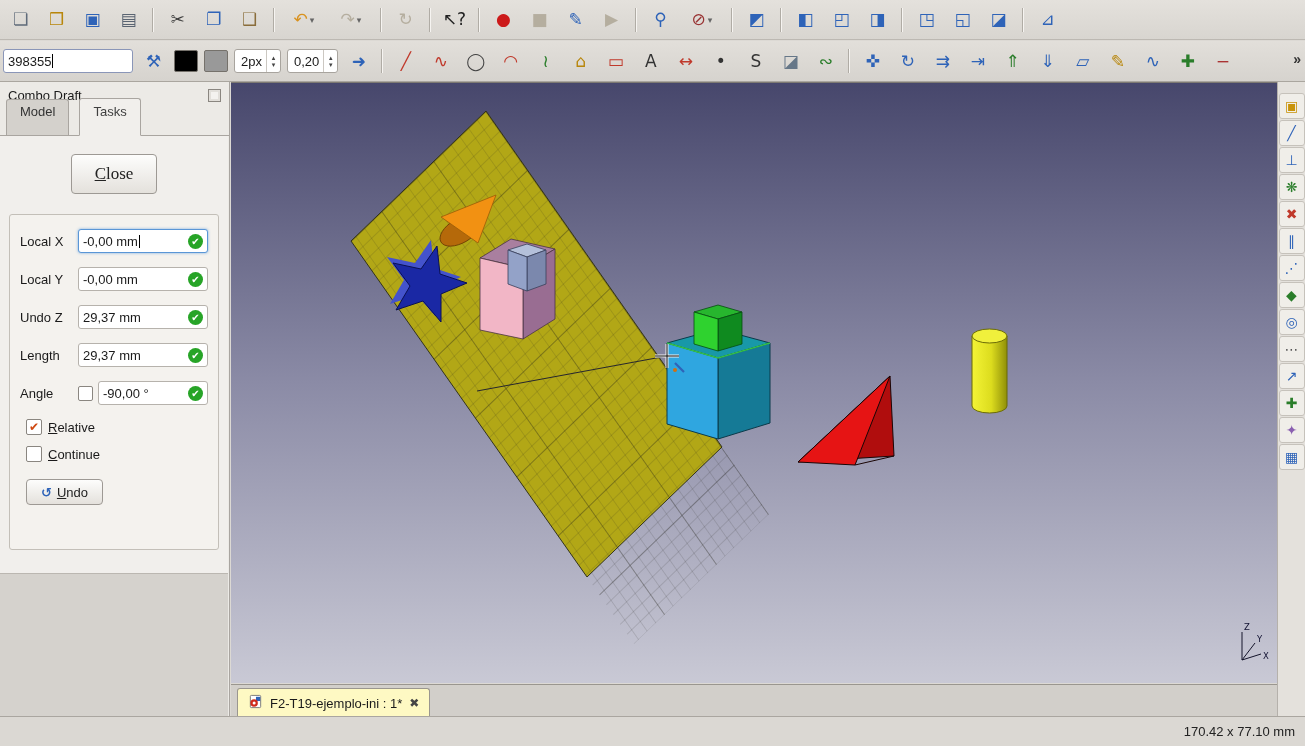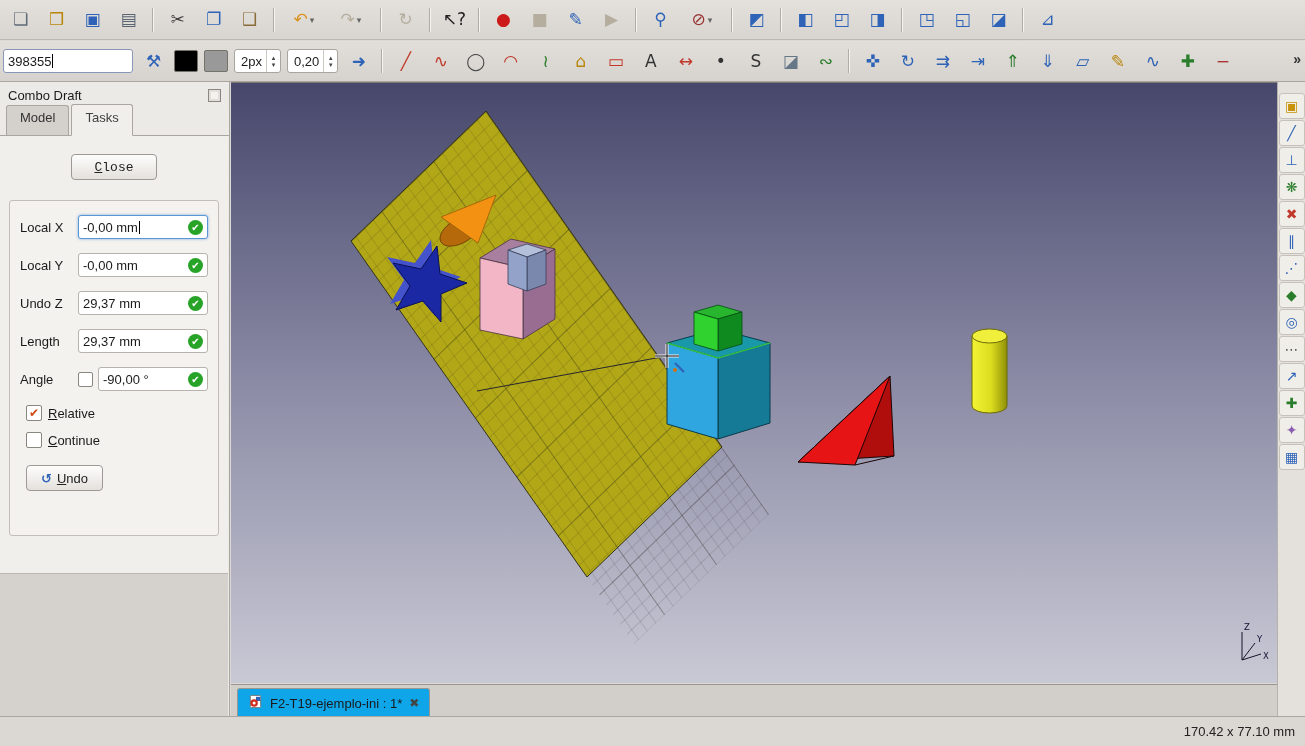--- a/index.html
+++ b/index.html
@@ -40,30 +40,30 @@
   .overflow-btn{position:absolute;right:4px;top:10px;font-weight:bold;color:#333;font-size:14px;}
 
   
   .left-panel{position:absolute;left:0;top:82px;width:230px;height:634px;
     background:#eceae6;border-right:1px solid #a9a5a0;box-sizing:border-box;}
   .panel-header{height:26px;display:flex;align-items:center;padding:0 8px;}
   .panel-float-btn{margin-left:auto;width:11px;height:11px;border:1px solid #8a8680;
     background:#f4f2ef;box-shadow:inset 0 0 0 2px #e2dfda;}
   .panel-tabs{display:flex;padding-left:6px;height:27px;border-bottom:1px solid #a9a5a0;
     align-items:flex-end;}
-  .ptab{padding:4px 13px 10px;border:1px solid #a9a5a0;border-bottom:none;background:#d4d1cc;
-    border-radius:3px 3px 0 0;margin-right:2px;color:#333;}
+  .ptab{padding:4px 13px 16px;border:1px solid #a9a5a0;border-bottom:none;background:#d4d1cc;
+    border-radius:3px 3px 0 0;margin-right:10px;color:#333;}
   .ptab.active{background:#f1efec;border-bottom:1px solid #f1efec;margin-bottom:-1px;
     padding-top:5px;color:#404040;}
   .panel-body{position:absolute;top:54px;bottom:0;left:0;right:1px;background:#d5d2cd;}
   .tasks-content{background:#f1efec;height:438px;border-bottom:1px solid #bbb7b1;
     padding-top:18px;box-sizing:border-box;}
-  .btn-close{display:block;margin:0 auto;width:86px;height:26px;
+  .btn-close{display:block;margin:0 auto;width:86px;height:40px;
     background:linear-gradient(#fdfdfc,#e4e1dc);border:1px solid #9d9994;border-radius:4px;
-    font-family:Liberation Mono, monospace;font-size:13px;color:#222;}
+    font-family:Liberation Serif, serif;font-size:17px;color:#222;}
   .btn-label{display:block;}
   .btn-label::first-letter,.undo-label::first-letter,.cb-label::first-letter{text-decoration:underline;}
   .task-box{margin:20px 9px 0;border:1px solid #c3bfb8;border-radius:3px;background:#f4f2ee;
     padding-bottom:44px;}
   .task-header{height:26px;background:linear-gradient(#f8ab72,#ec6f28);display:flex;
     align-items:center;gap:6px;padding:0 6px;border-radius:2px 2px 0 0;}
   .task-title{color:#fff;font-weight:bold;}
   .task-collapse{margin-left:auto;width:16px;height:16px;border-radius:50%;background:#e86a10;
     border:2px solid #f9c9a4;color:#fff;font-size:9px;display:flex;align-items:center;
     justify-content:center;box-sizing:border-box;}
@@ -102,21 +102,21 @@
   .snapbar{position:absolute;left:1277px;top:82px;width:28px;height:634px;background:#e4e1dc;
     border-left:1px solid #b5b1ab;box-sizing:border-box;padding-top:10px;}
   .snap-btn{width:24px;height:24px;margin:1px auto;border:1px solid #c6c2bb;border-radius:3px;
     background:#f0eee9;display:flex;align-items:center;justify-content:center;}
   .snap-glyph{font-size:14px;line-height:1;}
 
   
   .tabbar{position:absolute;left:231px;top:684px;width:1046px;height:32px;background:#d2cfca;
     border-top:1px solid #9a968f;box-sizing:border-box;}
   .doc-tab{display:inline-flex;align-items:center;gap:7px;margin-left:6px;margin-top:3px;
-    height:28px;padding:0 10px;background:#0ea5e9;border:1px solid #9a968f;border-bottom:none;
+    height:28px;padding:0 10px;background:#fef9c3;border:1px solid #9a968f;border-bottom:none;
     border-radius:3px 3px 0 0;}
   .doc-close{color:#444;font-size:12px;font-family:"DejaVu Sans",sans-serif;font-weight:bold;}
   .statusbar{position:absolute;left:0;top:716px;width:1305px;height:30px;background:#dbd8d3;
     border-top:1px solid #aaa6a0;box-sizing:border-box;display:flex;align-items:center;}
   .status-dims{margin-left:auto;padding-right:10px;color:#222;}
 </style>
 </head>
 <body>
 
 <div class="toolbar-row1">

